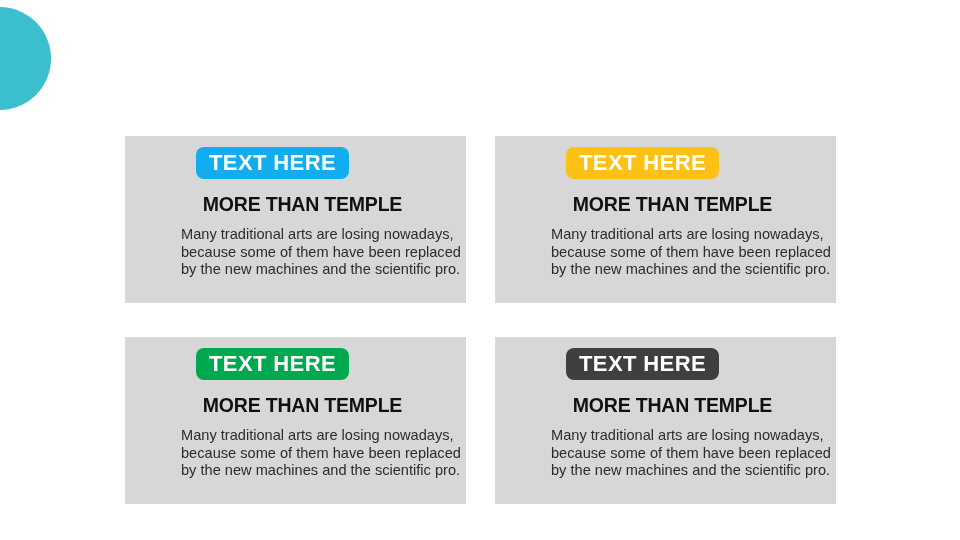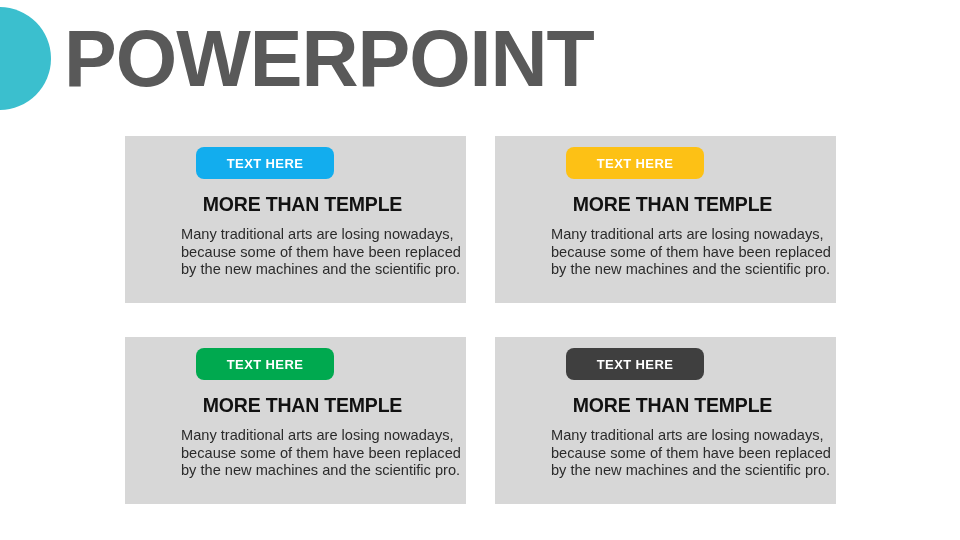--- a/index.html
+++ b/index.html
@@ -76,21 +76,21 @@
     top: 11px;
     min-width: 138px;
     height: 32px;
     border-radius: 8px;
     display: flex;
     align-items: center;
     justify-content: center;
     padding: 0 13px;
     box-sizing: border-box;
     color: #ffffff;
-    font-size: 13px;
+    font-size: 22px;
     font-weight: bold;
     letter-spacing: 0.4px;
     white-space: nowrap;
   }
 
   .card-heading {
     position: absolute;
     left: 0;
     top: 57px;
     width: 100%;
@@ -120,21 +120,20 @@
     white-space: nowrap;
   }
 </style>
 </head>
 <body>
 
 <div id="slide">
 
   <div id="header-accent-circle" style="background: rgb(59, 191, 206);"></div>
 
-  <div id="slide-title" style="color: rgb(89, 89, 89);">POWERPOINT</div>
 
   <div id="card-grid">
 
     <div class="card col-left row-top" style="background: rgb(215, 215, 215);">
       <div class="card-badge" style="background: rgb(18, 173, 238);">TEXT HERE</div>
       <div class="card-heading">MORE THAN TEMPLE</div>
       <div class="card-body">
         <span class="body-line">Many traditional arts are losing nowadays,</span>
         <span class="body-line">because some of them have been replaced</span>
         <span class="body-line">by the new machines and the scientific pro.</span>

